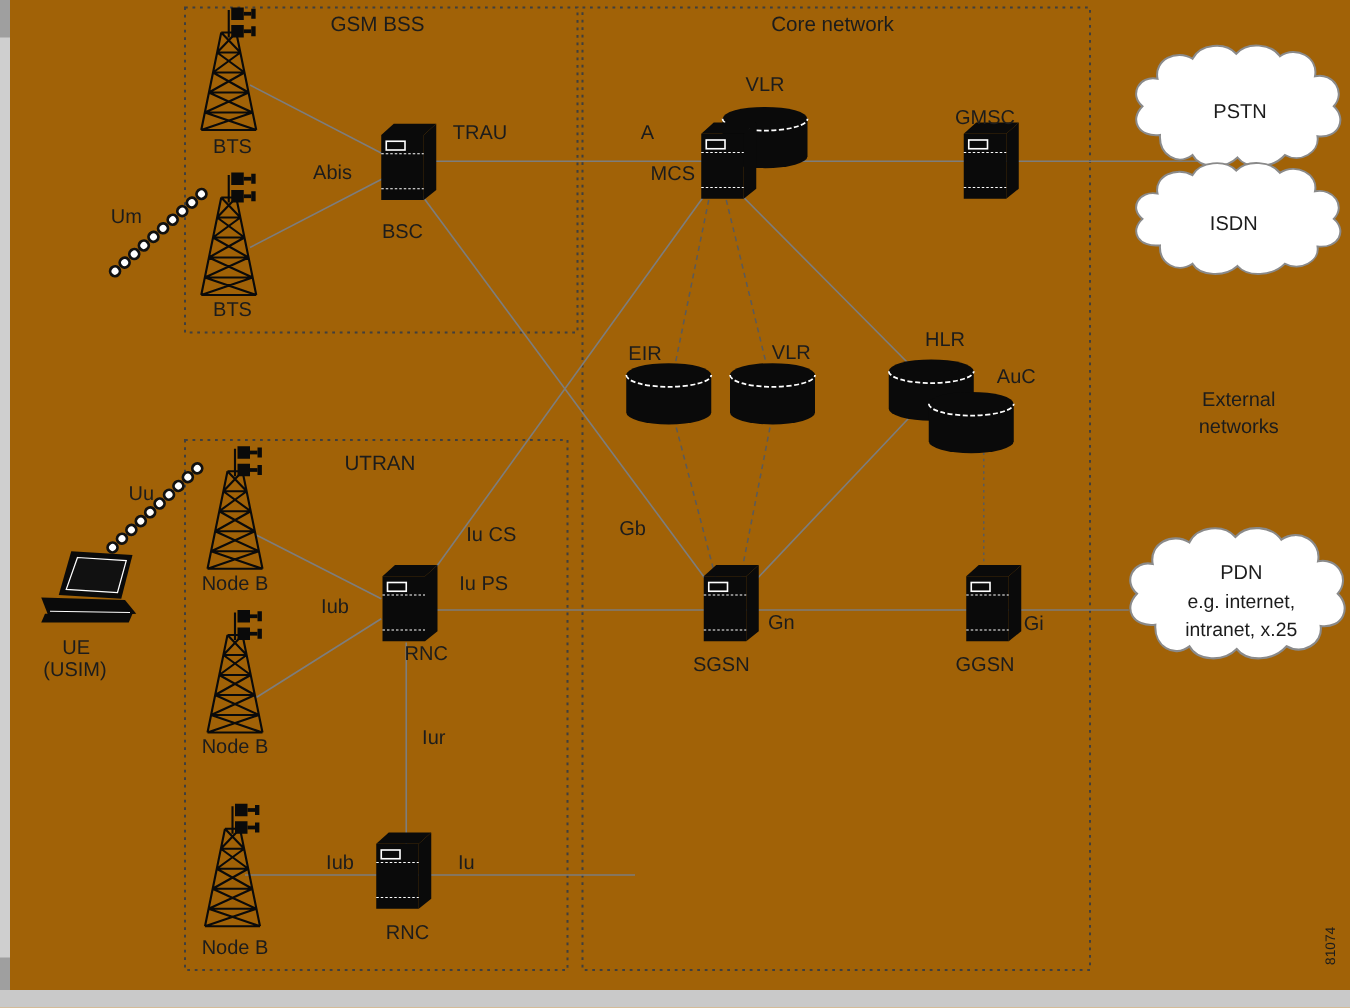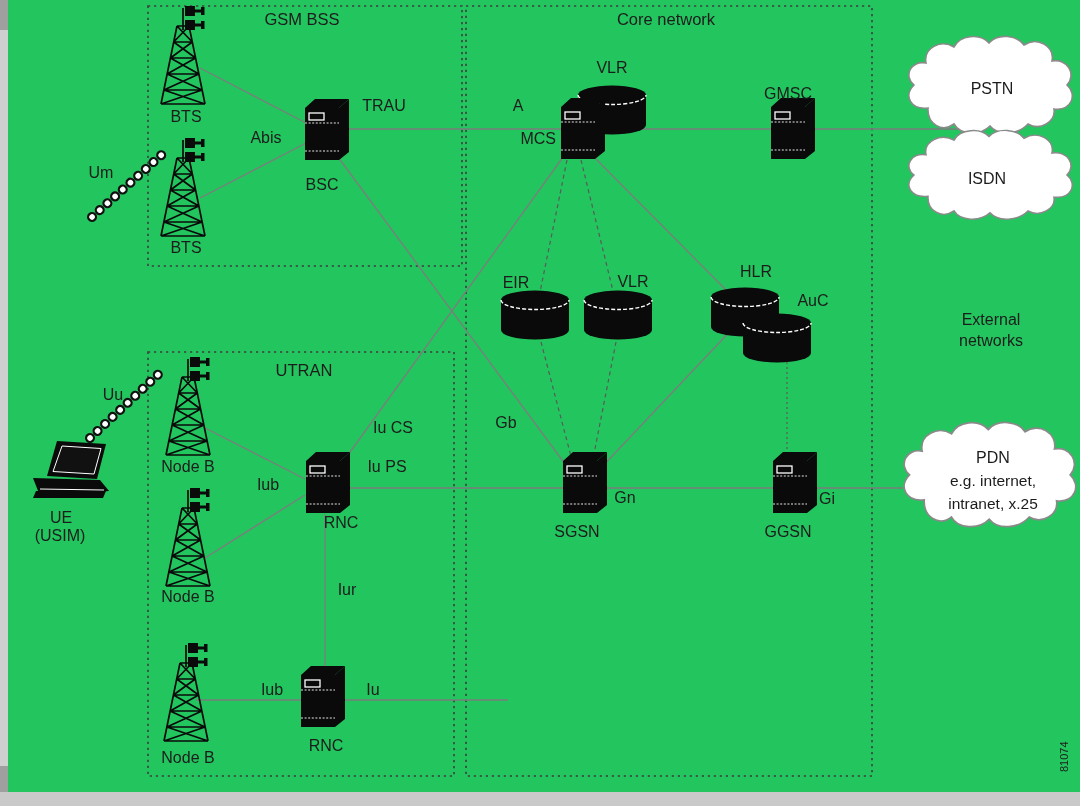--- a/index.html
+++ b/index.html
@@ -1,16 +1,16 @@
 <!DOCTYPE html>
 <html><head>
 <meta charset="utf-8">
 <style>
   html,body{margin:0;padding:0;background:#ffffff;}
-  .stage{position:relative;width:1080px;height:806px;background:#22c55e;overflow:hidden;
+  .stage{position:relative;width:1080px;height:806px;background:#a16207;overflow:hidden;
          font-family:"Liberation Sans", sans-serif;}
   svg text{font-family:"Liberation Sans", sans-serif;fill:#1c1c1c;}
   .edge{position:absolute;background:#cfcfcf;}
 </style>
 </head>
 <body>
 
 <div class="stage">
   
   <div class="edge" style="left:0;top:0;width:8px;height:806px;"></div>

